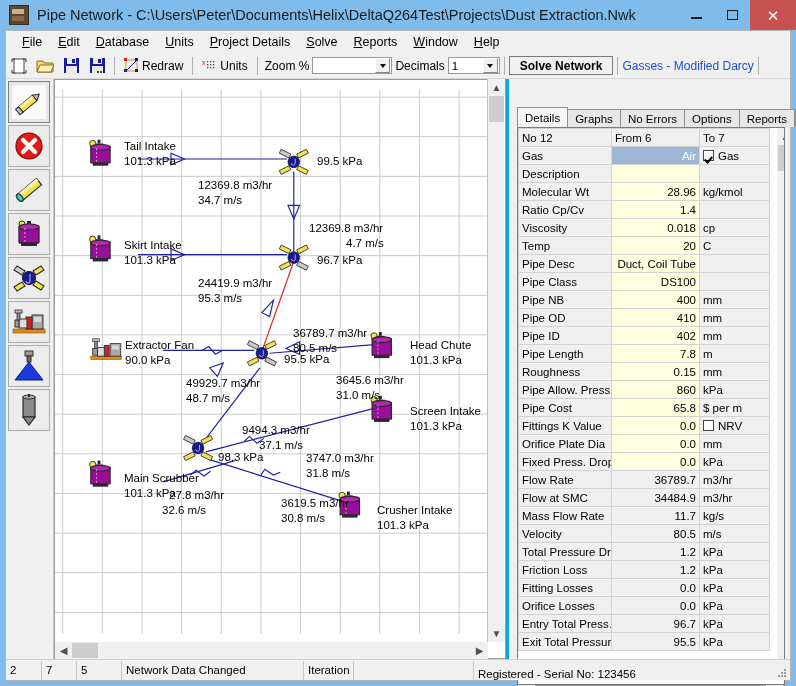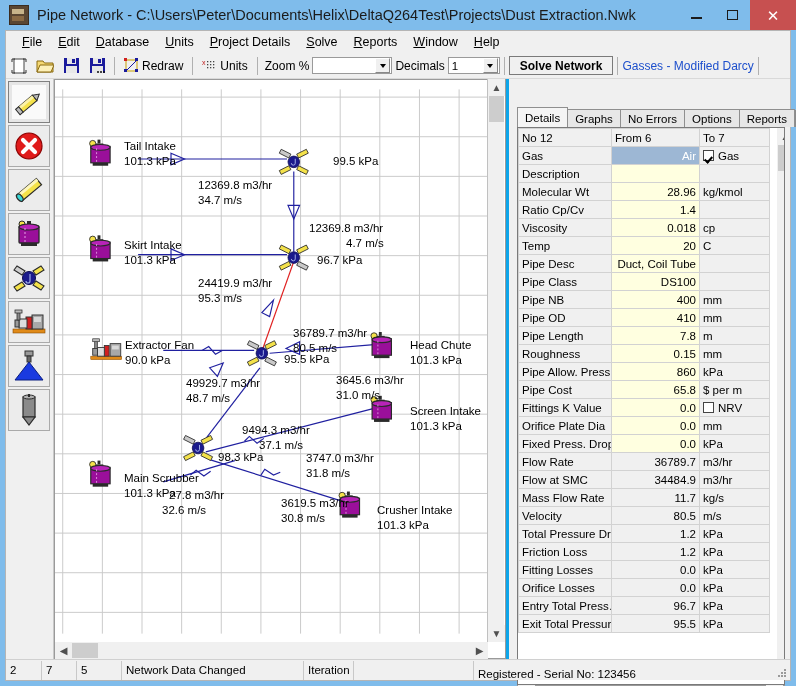--- a/index.html
+++ b/index.html
@@ -586,21 +586,21 @@
       <div class="lbl" style="left:355px;top:325px;">Screen Intake</div>
       <div class="lbl" style="left:355px;top:340px;">101.3 kPa</div>
       <div class="lbl" style="left:322px;top:424px;">Crusher Intake</div>
       <div class="lbl" style="left:322px;top:439px;">101.3 kPa</div>
       <div class="lbl" style="left:69px;top:392px;">Main Scrubber</div>
       <div class="lbl" style="left:69px;top:407px;">101.3 kPa</div>
 
       <div class="lbl" style="left:70px;top:259px;">Extractor Fan</div>
       <div class="lbl" style="left:70px;top:274px;">90.0 kPa</div>
 
-      <div class="lbl" style="left:262px;top:75px;margin-left:16px;">99.5 kPa</div>
+      <div class="lbl" style="left:262px;top:75px;">99.5 kPa</div>
       <div class="lbl" style="left:262px;top:174px;">96.7 kPa</div>
       <div class="lbl" style="left:229px;top:273px;">95.5 kPa</div>
       <div class="lbl" style="left:163px;top:371px;">98.3 kPa</div>
 
       <div class="lbl" style="left:143px;top:99px;">12369.8 m3/hr</div>
       <div class="lbl" style="left:143px;top:114px;">34.7 m/s</div>
       <div class="lbl" style="left:254px;top:142px;">12369.8 m3/hr</div>
       <div class="lbl" style="left:254px;top:157px;margin-left:37px;">4.7 m/s</div>
       <div class="lbl" style="left:143px;top:197px;">24419.9 m3/hr</div>
       <div class="lbl" style="left:143px;top:212px;">95.3 m/s</div>
@@ -706,20 +706,25 @@
                 <td class="c-label">Pipe NB</td>
                 <td class="c-val edit">400</td>
                 <td class="c-unit">mm</td>
               </tr>
               <tr>
                 <td class="c-label">Pipe OD</td>
                 <td class="c-val edit">410</td>
                 <td class="c-unit">mm</td>
               </tr>
               <tr>
+                <td class="c-label">Pipe ID</td>
+                <td class="c-val edit">402</td>
+                <td class="c-unit">mm</td>
+              </tr>
+              <tr>
                 <td class="c-label">Pipe Length</td>
                 <td class="c-val edit">7.8</td>
                 <td class="c-unit">m</td>
               </tr>
               <tr>
                 <td class="c-label">Roughness</td>
                 <td class="c-val edit">0.15</td>
                 <td class="c-unit">mm</td>
               </tr>
               <tr>

